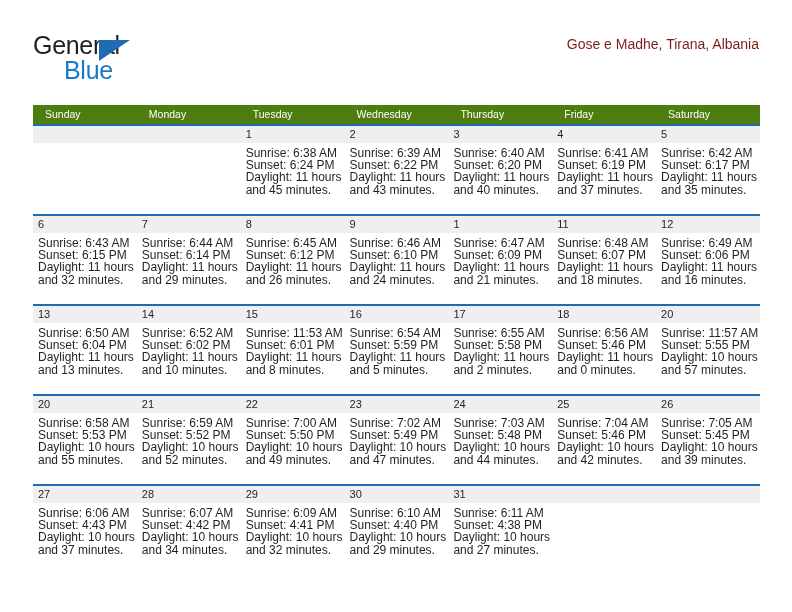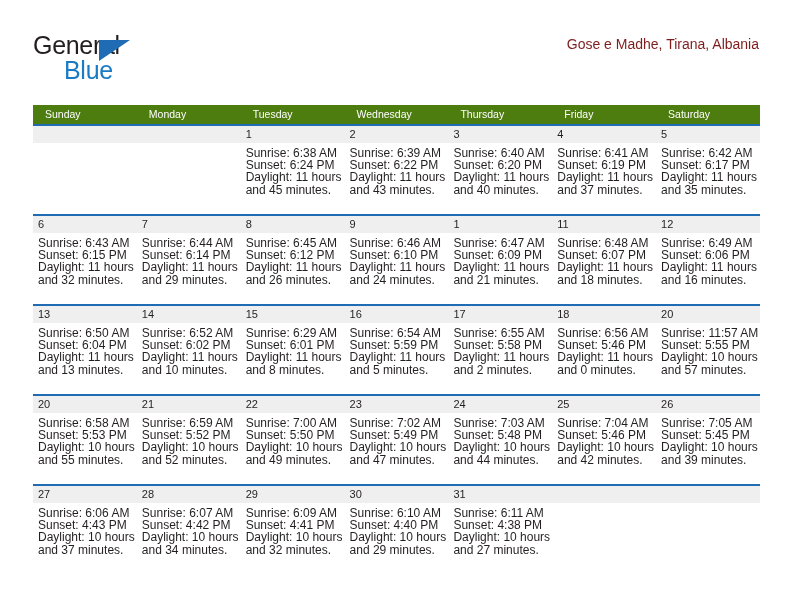--- a/index.html
+++ b/index.html
@@ -302,21 +302,21 @@
           <div class="details">
             <div>Sunrise: 6:52 AM</div>
             <div>Sunset: 6:02 PM</div>
             <div>Daylight: 11 hours</div>
             <div>and 10 minutes.</div>
           </div>
         </td>
         <td>
           <div class="daynum">15</div>
           <div class="details">
-            <div>Sunrise: 6:29 AM</div>
+            <div>Sunrise: 11:53 AM</div>
             <div>Sunset: 6:01 PM</div>
             <div>Daylight: 11 hours</div>
             <div>and 8 minutes.</div>
           </div>
         </td>
         <td>
           <div class="daynum">16</div>
           <div class="details">
             <div>Sunrise: 6:54 AM</div>
             <div>Sunset: 5:59 PM</div>

